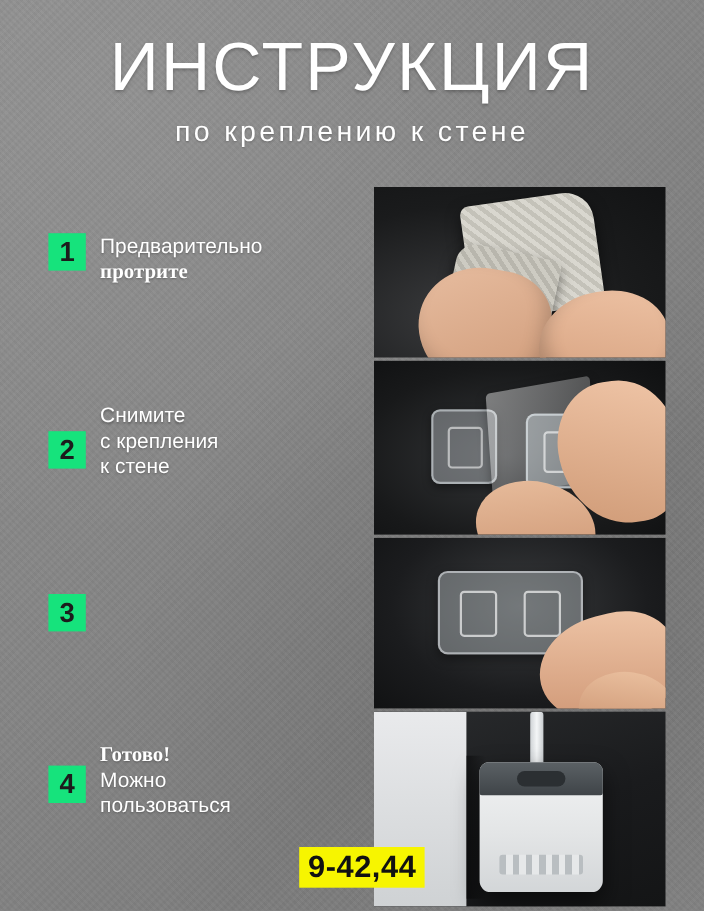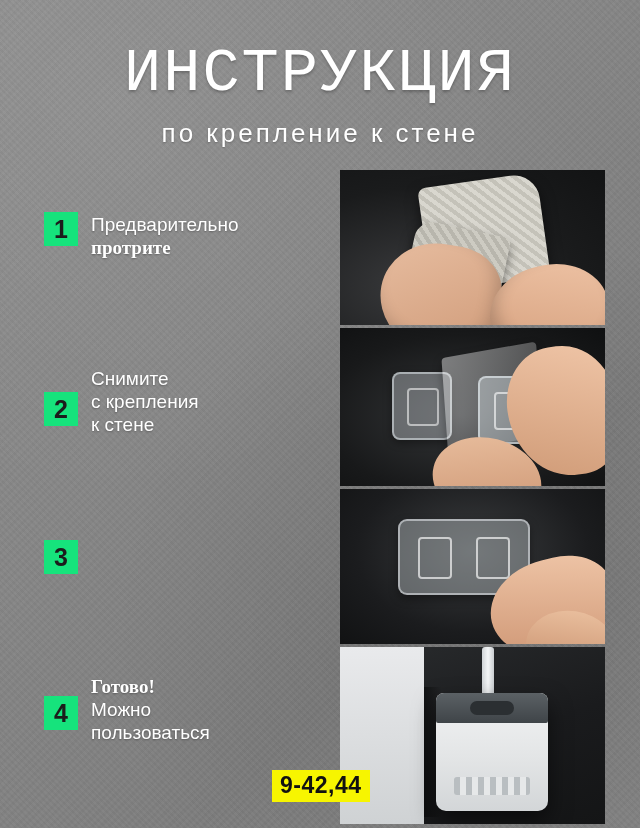--- a/index.html
+++ b/index.html
@@ -38,22 +38,21 @@
     padding-top: 30px;
     text-align: center;
   }
   .title {
     font-size: 62px;
     line-height: 64px;
     letter-spacing: 2px;
     color: #ffffff;
     font-weight: 400;
     text-shadow: 0 2px 3px rgba(0,0,0,0.25);
-    margin: 12px;
-    font-family: Liberation Mono, monospace;
+    margin: 0;
   }
   .subtitle {
     margin: 10px 0 0 0;
     font-size: 26px;
     letter-spacing: 3px;
     color: #ffffff;
     font-weight: 400;
     text-shadow: 0 1px 2px rgba(0,0,0,0.25);
   }
 
@@ -316,34 +315,34 @@
     width: 18px; height: 130px;
     background: linear-gradient(90deg, rgba(0,0,0,0.45), rgba(0,0,0,0));
   }
 
   .pricetag {
     position: absolute;
     left: 272px;
     top: 770px;
     background: #f7f500;
     color: #111111;
-    font-size: 23px;
+    font-size: 28px;
     font-weight: 700;
     padding: 2px 8px 3px 8px;
     letter-spacing: 0.5px;
   }
 </style>
 </head>
 <body>
 
 <div class="page">
 
   <div class="header">
     <h1 class="title">ИНСТРУКЦИЯ</h1>
-    <div class="subtitle">по крепление к стене</div>
+    <div class="subtitle">по креплению к стене</div>
   </div>
 
   <div class="steps">
 
     <div class="step" style="top:44px;">
       <div class="step-left">
         <div class="badge">1</div>
         <div class="step-text">
           <div class="n">Предварительно</div>
           <div class="b">протрите</div>

